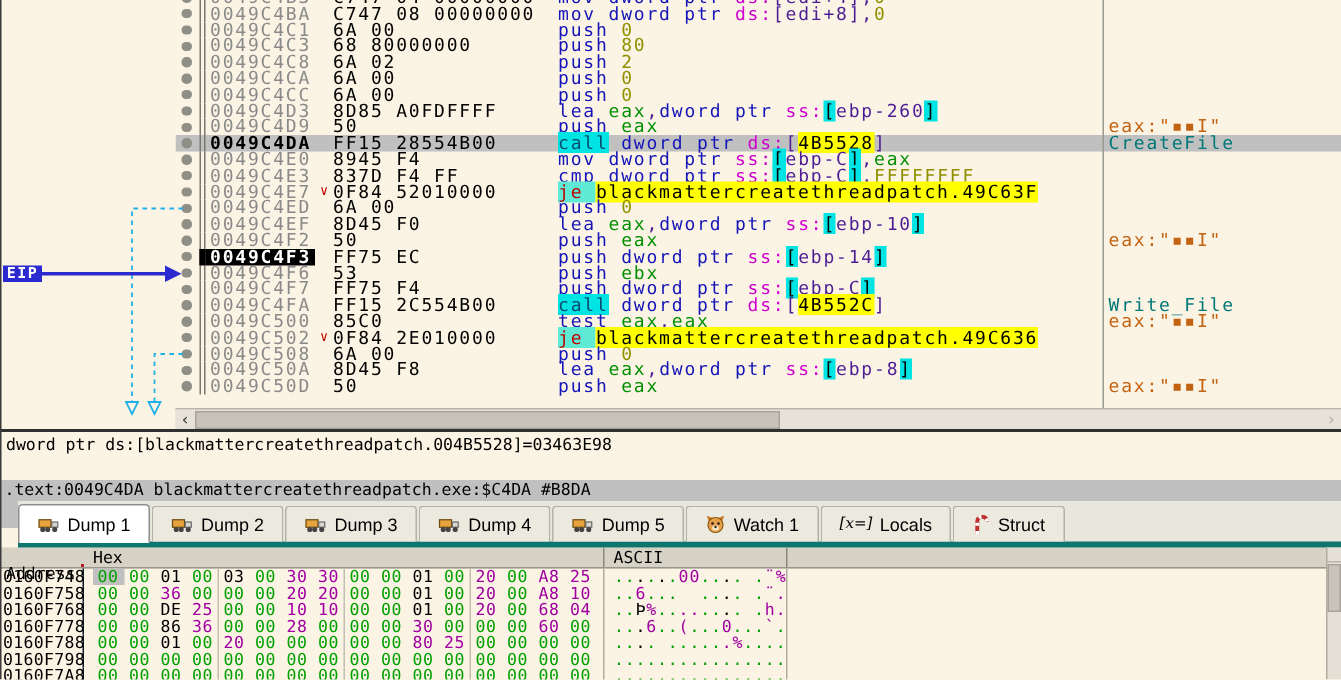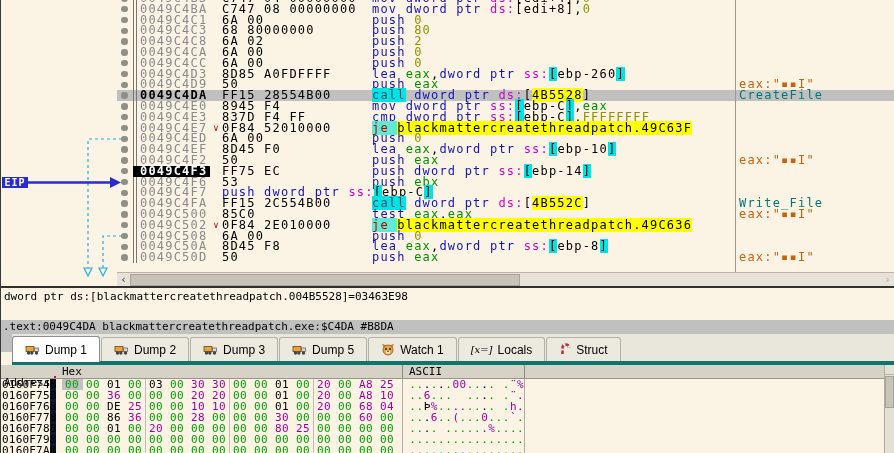--- a/index.html
+++ b/index.html
@@ -18,21 +18,21 @@
   .c-sep{width:2px;flex:0 0 2px;border-left:1px solid #787870;border-right:1px solid #787870;}
   .c-addr{width:70px;flex:0 0 70px;color:#8a8a8a;padding-left:3px;}
   .drow.sel .c-addr{color:#000;font-weight:bold;}
   .drow.eip .c-sep{background:#000;border-color:#000;}
   .drow.eip .c-addr{background:#000;color:#fff;font-weight:bold;}
   .c-gut{width:12px;flex:0 0 12px;color:#C00000;font-size:9px;text-align:center;letter-spacing:0;}
   .c-bytes{width:150px;flex:0 0 150px;color:#000;}
   .c-instr{flex:1 1 auto;color:#000;}
   .c-cm{position:absolute;left:622px;top:0;white-space:pre;}
   .ul{}
-  .tm{color:#1414B8;} .tg{color:#009000;} .tn{color:#909000;} .tsg{color:#D000D0;text-align:center;} .tk{color:#000000;}
+  .tm{color:#1414B8;} .tg{color:#009000;} .tn{color:#909000;} .tsg{color:#D000D0;text-align:center;} .tk{color:#4c1d95;}
   .tcb{color:#0c4a6e;background:#00E4E4;} .tbh{color:#000;background:#00E4E4;}
   .tjr{color:#C00000;background:#5eead4;} .tjt{color:#000;background:#FFFF00;} .tmh{color:#000;background:#FFFF00;}
   .cm-o{color:#C26312;} .cm-t{color:#007878;}
 
   
   #overlay{position:absolute;left:0;top:0;width:894px;height:290px;z-index:5;pointer-events:none;}
   #eip-label{position:absolute;left:2px;top:176.5px;width:26px;height:11.5px;background:#2A2AD0;color:#fff;
              font-size:10px;font-weight:bold;line-height:11.5px;text-align:center;z-index:6;letter-spacing:1px;}
 
   
@@ -61,21 +61,21 @@
   .tab .ticon{display:inline-flex;align-items:center;}
   .locals-glyph{font-family:"DejaVu Serif",serif;font-style:italic;font-size:10px;letter-spacing:0;}
 
   
   #dump{position:absolute;left:0;top:365px;width:894px;height:88px;z-index:1;font-size:11px;}
   #dump-header{display:flex;height:14px;line-height:14px;background:#D6D2C6;border-bottom:1px solid #9a968c;box-sizing:border-box;color:#000;}
   #dh-addr{width:56px;flex:0 0 56px;padding-left:4px;border-right:2px solid #b91c1c;box-sizing:border-box;margin-top:11px;}
   #dh-hex{width:347px;flex:0 0 347px;padding-left:6px;border-right:1px solid #8a8a80;box-sizing:border-box;}
   #dh-ascii{width:122px;flex:0 0 122px;padding-left:6px;border-right:1px solid #8a8a80;box-sizing:border-box;}
   .drw{display:flex;height:11px;line-height:11px;white-space:pre;}
-  .d-addr{width:56px;flex:0 0 56px;padding-left:2px;color:#000;border-right:6px solid #0f172a;box-sizing:border-box;letter-spacing:0.2px;}
+  .d-addr{width:56px;flex:0 0 56px;padding-left:2px;color:#000;border-right:1px solid #0f172a;box-sizing:border-box;letter-spacing:0.2px;}
   .d-hex{width:347px;flex:0 0 347px;display:flex;border-right:1px solid #b0aca0;box-sizing:border-box;padding-left:6px;}
   .hgrp{width:84px;flex:0 0 84px;display:flex;border-right:1px solid #c2beb2;box-sizing:border-box;}
   .hgrp:last-child{border-right:none;}
   .hx{width:21px;flex:0 0 21px;text-align:left;padding-left:3px;box-sizing:border-box;letter-spacing:0.4px;}
   .d-ascii{width:122px;flex:0 0 122px;display:flex;border-right:1px solid #b0aca0;box-sizing:border-box;padding-left:6px;}
   .ax{width:7.2px;flex:0 0 7.2px;text-align:center;}
   .hg{color:#00A000;} .hp{color:#A000A0;} .hk{color:#000;}
   .bsel{background:#C0C0C0;}
 
   
@@ -101,21 +101,21 @@
       <div class="drow"><span class="c-dot"><i></i></span><span class="c-sep"></span><span class="c-addr">0049C4D9</span><span class="c-gut"></span><span class="c-bytes">50</span><span class="c-instr"><span class="tm">push </span><span class="tg">eax</span></span><span class="c-cm cm-o">eax:"▪▪I"</span></div>
       <div class="drow sel"><span class="c-dot"><i></i></span><span class="c-sep"></span><span class="c-addr">0049C4DA</span><span class="c-gut"></span><span class="c-bytes"><span>FF15 </span><span class="ul">28554B00</span></span><span class="c-instr"><span class="tcb">call</span><span class="tm"> dword ptr </span><span class="tsg">ds:</span><span class="tk">[</span><span class="tmh">4B5528</span><span class="tk">]</span></span><span class="c-cm cm-t">CreateFile</span></div>
       <div class="drow"><span class="c-dot"><i></i></span><span class="c-sep"></span><span class="c-addr">0049C4E0</span><span class="c-gut"></span><span class="c-bytes">8945 F4</span><span class="c-instr"><span class="tm">mov dword ptr </span><span class="tsg">ss:</span><span class="tbh">[</span><span class="tk">ebp-C</span><span class="tbh">]</span><span class="tk">,</span><span class="tg">eax</span></span></div>
       <div class="drow"><span class="c-dot"><i></i></span><span class="c-sep"></span><span class="c-addr">0049C4E3</span><span class="c-gut"></span><span class="c-bytes">837D F4 FF</span><span class="c-instr"><span class="tm">cmp dword ptr </span><span class="tsg">ss:</span><span class="tbh">[</span><span class="tk">ebp-C</span><span class="tbh">]</span><span class="tk">,</span><span class="tn">FFFFFFFF</span></span></div>
       <div class="drow"><span class="c-dot"><i></i></span><span class="c-sep"></span><span class="c-addr">0049C4E7</span><span class="c-gut">∨</span><span class="c-bytes">0F84 52010000</span><span class="c-instr"><span class="tjr">je </span><span class="tjt">blackmattercreatethreadpatch.49C63F</span></span></div>
       <div class="drow"><span class="c-dot"><i></i></span><span class="c-sep"></span><span class="c-addr">0049C4ED</span><span class="c-gut"></span><span class="c-bytes">6A 00</span><span class="c-instr"><span class="tm">push </span><span class="tn">0</span></span></div>
       <div class="drow"><span class="c-dot"><i></i></span><span class="c-sep"></span><span class="c-addr">0049C4EF</span><span class="c-gut"></span><span class="c-bytes">8D45 F0</span><span class="c-instr"><span class="tm">lea </span><span class="tg">eax</span><span class="tk">,</span><span class="tm">dword ptr </span><span class="tsg">ss:</span><span class="tbh">[</span><span class="tk">ebp-10</span><span class="tbh">]</span></span></div>
       <div class="drow"><span class="c-dot"><i></i></span><span class="c-sep"></span><span class="c-addr">0049C4F2</span><span class="c-gut"></span><span class="c-bytes">50</span><span class="c-instr"><span class="tm">push </span><span class="tg">eax</span></span><span class="c-cm cm-o">eax:"▪▪I"</span></div>
       <div class="drow eip"><span class="c-dot"><i></i></span><span class="c-sep"></span><span class="c-addr">0049C4F3</span><span class="c-gut"></span><span class="c-bytes">FF75 EC</span><span class="c-instr"><span class="tm">push dword ptr </span><span class="tsg">ss:</span><span class="tbh">[</span><span class="tk">ebp-14</span><span class="tbh">]</span></span></div>
       <div class="drow"><span class="c-dot"><i></i></span><span class="c-sep"></span><span class="c-addr">0049C4F6</span><span class="c-gut"></span><span class="c-bytes">53</span><span class="c-instr"><span class="tm">push </span><span class="tg">ebx</span></span></div>
-      <div class="drow"><span class="c-dot"><i></i></span><span class="c-sep"></span><span class="c-addr">0049C4F7</span><span class="c-gut"></span><span class="c-instr"><span class="tm">push dword ptr </span><span class="tsg">ss:</span><span class="tbh">[</span><span class="tk">ebp-C</span><span class="tbh">]</span></span></div>
+      <div class="drow"><span class="c-dot"><i></i></span><span class="c-sep"></span><span class="c-addr">0049C4F7</span><span class="c-gut"></span><span class="c-bytes">FF75 F4</span><span class="c-instr"><span class="tm">push dword ptr </span><span class="tsg">ss:</span><span class="tbh">[</span><span class="tk">ebp-C</span><span class="tbh">]</span></span></div>
       <div class="drow"><span class="c-dot"><i></i></span><span class="c-sep"></span><span class="c-addr">0049C4FA</span><span class="c-gut"></span><span class="c-bytes"><span>FF15 </span><span class="ul">2C554B00</span></span><span class="c-instr"><span class="tcb">call</span><span class="tm"> dword ptr </span><span class="tsg">ds:</span><span class="tk">[</span><span class="tmh">4B552C</span><span class="tk">]</span></span><span class="c-cm cm-t">Write_File</span></div>
       <div class="drow"><span class="c-dot"><i></i></span><span class="c-sep"></span><span class="c-addr">0049C500</span><span class="c-gut"></span><span class="c-bytes">85C0</span><span class="c-instr"><span class="tm">test </span><span class="tg">eax</span><span class="tk">,</span><span class="tg">eax</span></span><span class="c-cm cm-o">eax:"▪▪I"</span></div>
       <div class="drow"><span class="c-dot"><i></i></span><span class="c-sep"></span><span class="c-addr">0049C502</span><span class="c-gut">∨</span><span class="c-bytes">0F84 2E010000</span><span class="c-instr"><span class="tjr">je </span><span class="tjt">blackmattercreatethreadpatch.49C636</span></span></div>
       <div class="drow"><span class="c-dot"><i></i></span><span class="c-sep"></span><span class="c-addr">0049C508</span><span class="c-gut"></span><span class="c-bytes">6A 00</span><span class="c-instr"><span class="tm">push </span><span class="tn">0</span></span></div>
       <div class="drow"><span class="c-dot"><i></i></span><span class="c-sep"></span><span class="c-addr">0049C50A</span><span class="c-gut"></span><span class="c-bytes">8D45 F8</span><span class="c-instr"><span class="tm">lea </span><span class="tg">eax</span><span class="tk">,</span><span class="tm">dword ptr </span><span class="tsg">ss:</span><span class="tbh">[</span><span class="tk">ebp-8</span><span class="tbh">]</span></span></div>
       <div class="drow"><span class="c-dot"><i></i></span><span class="c-sep"></span><span class="c-addr">0049C50D</span><span class="c-gut"></span><span class="c-bytes">50</span><span class="c-instr"><span class="tm">push </span><span class="tg">eax</span></span><span class="c-cm cm-o">eax:"▪▪I"</span></div>
     </div>
   <div id="comment-divider"></div>
 </div>
 
@@ -174,20 +174,32 @@
       <span class="ticon">
         <svg width="15" height="13" viewBox="0 0 15 13">
           <rect x="1" y="3.5" width="8" height="5" fill="#E8A33D" stroke="#6b4a0e" stroke-width="0.8"></rect>
           <rect x="9.5" y="5" width="4" height="3.5" fill="#d8d8d0" stroke="#666" stroke-width="0.8"></rect>
           <circle cx="3.5" cy="10" r="1.7" fill="#444"></circle>
           <circle cx="6.8" cy="10" r="1.7" fill="#444"></circle>
           <circle cx="11.5" cy="10" r="1.7" fill="#444"></circle>
         </svg>
       </span>
       <span>Dump 3</span>
+    </div>
+    <div class="tab">
+      <span class="ticon">
+        <svg width="15" height="13" viewBox="0 0 15 13">
+          <rect x="1" y="3.5" width="8" height="5" fill="#E8A33D" stroke="#6b4a0e" stroke-width="0.8"></rect>
+          <rect x="9.5" y="5" width="4" height="3.5" fill="#d8d8d0" stroke="#666" stroke-width="0.8"></rect>
+          <circle cx="3.5" cy="10" r="1.7" fill="#444"></circle>
+          <circle cx="6.8" cy="10" r="1.7" fill="#444"></circle>
+          <circle cx="11.5" cy="10" r="1.7" fill="#444"></circle>
+        </svg>
+      </span>
+      <span>Dump 4</span>
     </div>
     <div class="tab">
       <span class="ticon">
         <svg width="15" height="13" viewBox="0 0 15 13">
           <rect x="1" y="3.5" width="8" height="5" fill="#E8A33D" stroke="#6b4a0e" stroke-width="0.8"></rect>
           <rect x="9.5" y="5" width="4" height="3.5" fill="#d8d8d0" stroke="#666" stroke-width="0.8"></rect>
           <circle cx="3.5" cy="10" r="1.7" fill="#444"></circle>
           <circle cx="6.8" cy="10" r="1.7" fill="#444"></circle>
           <circle cx="11.5" cy="10" r="1.7" fill="#444"></circle>
         </svg>

